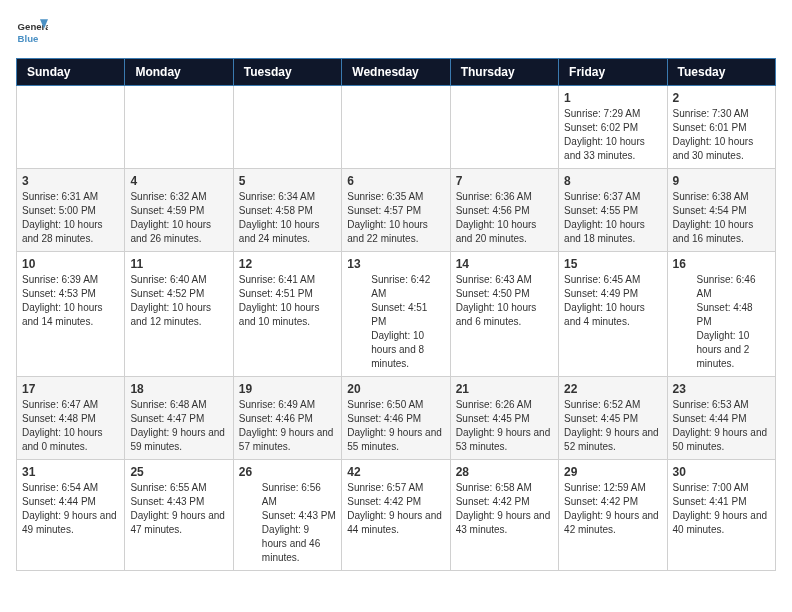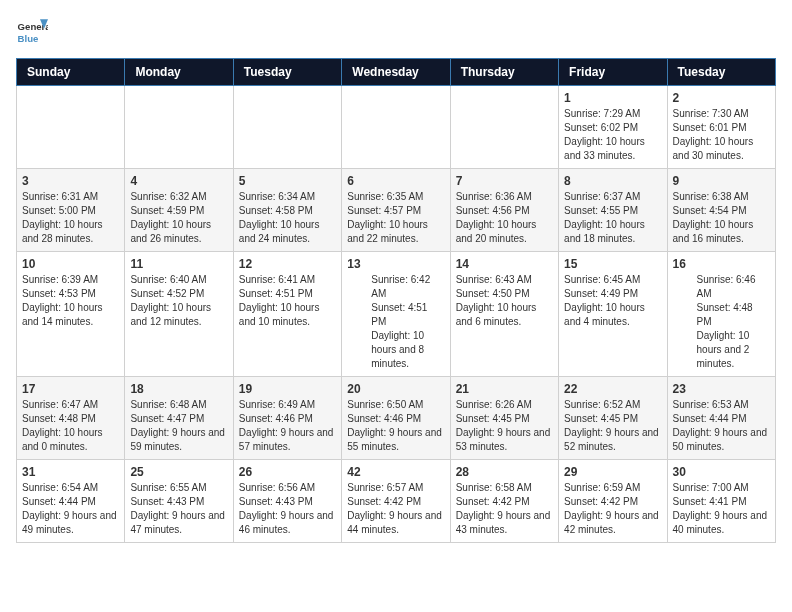--- a/index.html
+++ b/index.html
@@ -267,39 +267,39 @@
 Daylight: 9 hours and 49 minutes.</div>
         </td>
         <td>
           <div class="day-num">25</div>
           <div class="day-info" style="white-space: pre-line;">Sunrise: 6:55 AM
 Sunset: 4:43 PM
 Daylight: 9 hours and 47 minutes.</div>
         </td>
         <td>
           <div class="day-num">26</div>
-          <div class="day-info" style="white-space: pre-line;">Sunrise: 6:56 AM
+          <div class="day-info" style="white-space: pre-line; margin-left: 23px;">Sunrise: 6:56 AM
 Sunset: 4:43 PM
 Daylight: 9 hours and 46 minutes.</div>
         </td>
         <td>
           <div class="day-num">42</div>
           <div class="day-info" style="white-space: pre-line;">Sunrise: 6:57 AM
 Sunset: 4:42 PM
 Daylight: 9 hours and 44 minutes.</div>
         </td>
         <td>
           <div class="day-num">28</div>
           <div class="day-info" style="white-space: pre-line;">Sunrise: 6:58 AM
 Sunset: 4:42 PM
 Daylight: 9 hours and 43 minutes.</div>
         </td>
         <td>
           <div class="day-num">29</div>
-          <div class="day-info" style="white-space: pre-line;">Sunrise: 6:59 AM
+          <div class="day-info" style="white-space: pre-line;">Sunrise: 12:59 AM
 Sunset: 4:42 PM
 Daylight: 9 hours and 42 minutes.</div>
         </td>
         <td>
           <div class="day-num">30</div>
           <div class="day-info" style="white-space: pre-line;">Sunrise: 7:00 AM
 Sunset: 4:41 PM
 Daylight: 9 hours and 40 minutes.</div>
         </td>
       </tr>

